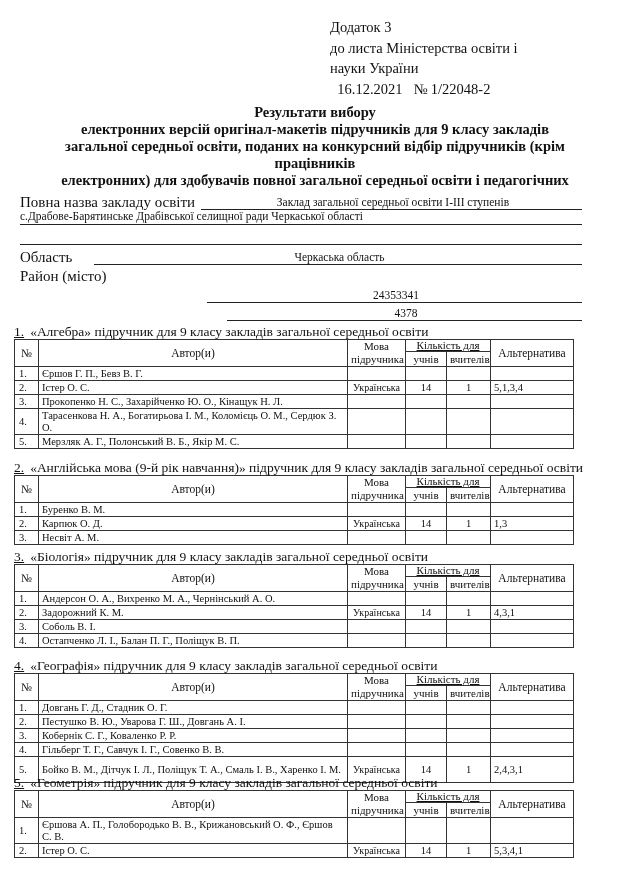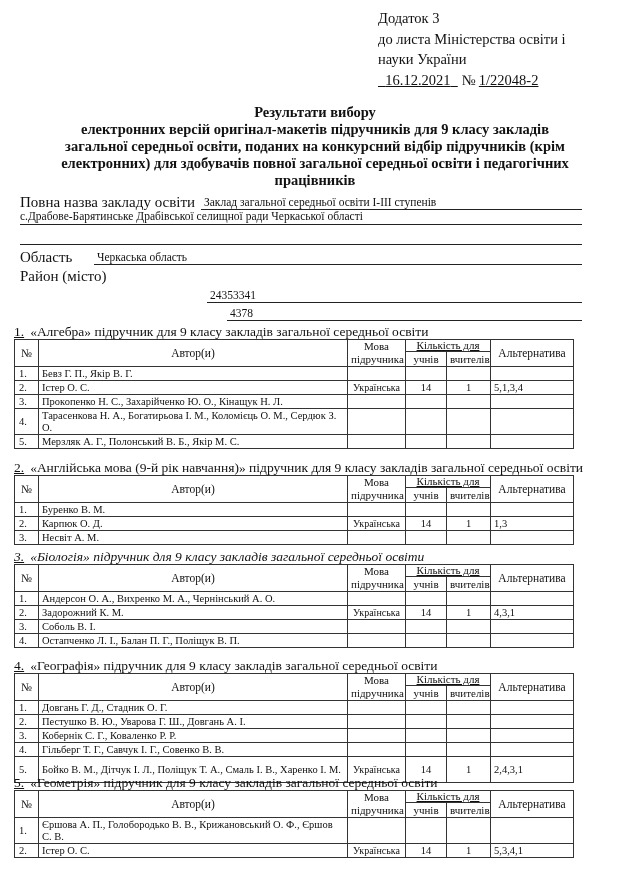--- a/index.html
+++ b/index.html
@@ -1,31 +1,31 @@
 <!DOCTYPE html>
 <html><head>
 <meta charset="utf-8">
 <style>
   html, body { margin: 0; padding: 0; background: #ffffff; }
   body {
     width: 630px; height: 891px; position: relative; overflow: hidden;
     font-family: "Liberation Serif", "DejaVu Serif", serif; color: #111;
   }
   .abs { position: absolute; }
-  .annex { left: 330px; top: 8px; font-size: 14.5px; line-height: 20.5px; margin-left: 48px; }
-  .annex .u { text-decoration: underline; }
+  .annex { left: 330px; top: 17px; font-size: 14.5px; line-height: 20.5px; }
+  .annex .u { }
   .title {
     left: 20px; width: 590px; top: 104px; text-align: center;
     font-weight: bold; font-size: 14.5px; line-height: 17px;
   }
   .field-row { position: absolute; left: 20px; width: 562px; height: 18px; font-size: 15px; line-height: 18px; white-space: nowrap; }
   .field-row .lbl { display: inline-block; vertical-align: bottom; }
   .field-row .val {
     position: absolute; bottom: 1px; right: 0; font-size: 11.5px; line-height: 14px;
-    border-bottom: 1px solid #222; padding-left: 3px; box-sizing: border-box; overflow: hidden;
+    border-bottom: 1px solid #222; padding-left: 3px; box-sizing: border-box; overflow: hidden; text-align: center;
   }
   .line-row { position: absolute; left: 20px; width: 562px; border-bottom: 1px solid #222; font-size: 11.5px; line-height: 14px; }
   .section-title { position: absolute; left: 14px; font-size: 13.5px; line-height: 15px; white-space: nowrap; }
   .section-title .num { text-decoration: underline; margin-right: 6px; }
   table.t {
     position: absolute; left: 14px; width: 559px; border-collapse: collapse; table-layout: fixed;
     font-size: 10.5px; line-height: 12px;
   }
   table.t td, table.t th { border: 1px solid #333; padding: 0 3px; font-weight: normal; vertical-align: middle; }
   table.t th { text-align: center; font-size: 11.5px; line-height: 13px; }
@@ -50,22 +50,22 @@
     <span class="u">&nbsp;&nbsp;<span>16.12.2021</span>&nbsp;&nbsp;</span>
     <span>№</span>
     <span class="u">1/22048-2</span>
   </div>
 </div>
 
 <div class="abs title">
   <div>Результати вибору</div>
   <div>електронних версій оригінал-макетів підручників для 9 класу закладів</div>
   <div>загальної середньої освіти, поданих на конкурсний відбір підручників (крім</div>
+  <div>працівників</div>
   <div>електронних) для здобувачів повної загальної середньої освіти і педагогічних</div>
-  <div>працівників</div>
 </div>
 
 <div class="field-row" style="top:193px;">
   <span class="lbl">Повна назва закладу освіти</span>
   <span class="val" style="left:181px;">Заклад загальної середньої освіти І-ІІІ ступенів</span>
 </div>
 <div class="line-row" style="top:209px; height:15px;">с.Драбове-Барятинське Драбівської селищної ради Черкаської області</div>
 <div class="line-row" style="top:232px; height:12px;"></div>
 
 <div class="field-row" style="top:248px;">
@@ -100,21 +100,21 @@
           <th rowspan="2" style="font-size:11px;line-height:13px;">Мова підручника</th>
           <th colspan="2" class="kl">Кількість для</th>
           <th rowspan="2">Альтернатива</th>
         </tr>
         <tr>
           <th class="sub">учнів</th>
           <th class="sub">вчителів</th>
         </tr>
         <tr class="r">
           <td class="n">1.</td>
-          <td>Бевз Г. П., Якір В. Г.</td>
+          <td>Єршов Г. П., Бевз В. Г.</td>
           <td class="lang"></td>
           <td class="c"></td>
           <td class="c"></td>
           <td></td>
         </tr>
         <tr class="r">
           <td class="n">2.</td>
           <td>Істер О. С.</td>
           <td class="lang">Українська</td>
           <td class="c">14</td>
@@ -188,21 +188,21 @@
         <tr class="r">
           <td class="n">3.</td>
           <td>Несвіт А. М.</td>
           <td class="lang"></td>
           <td class="c"></td>
           <td class="c"></td>
           <td></td>
         </tr>
       </tbody>
     </table>
-    <div class="section-title" style="top: 549px; font-style: italic;"><span class="num">3.</span><span>«Біологія» підручник для 9 класу закладів загальної середньої освіти</span></div>
+    <div class="section-title" style="top: 549px;"><span class="num">3.</span><span>«Біологія» підручник для 9 класу закладів загальної середньої освіти</span></div>
     <table class="t" style="top: 564px;">
       <colgroup>
         <col class="c1">
         <col class="c2">
         <col class="c3">
         <col class="c4">
         <col class="c5">
         <col class="c6">
       </colgroup>
       <tbody>

